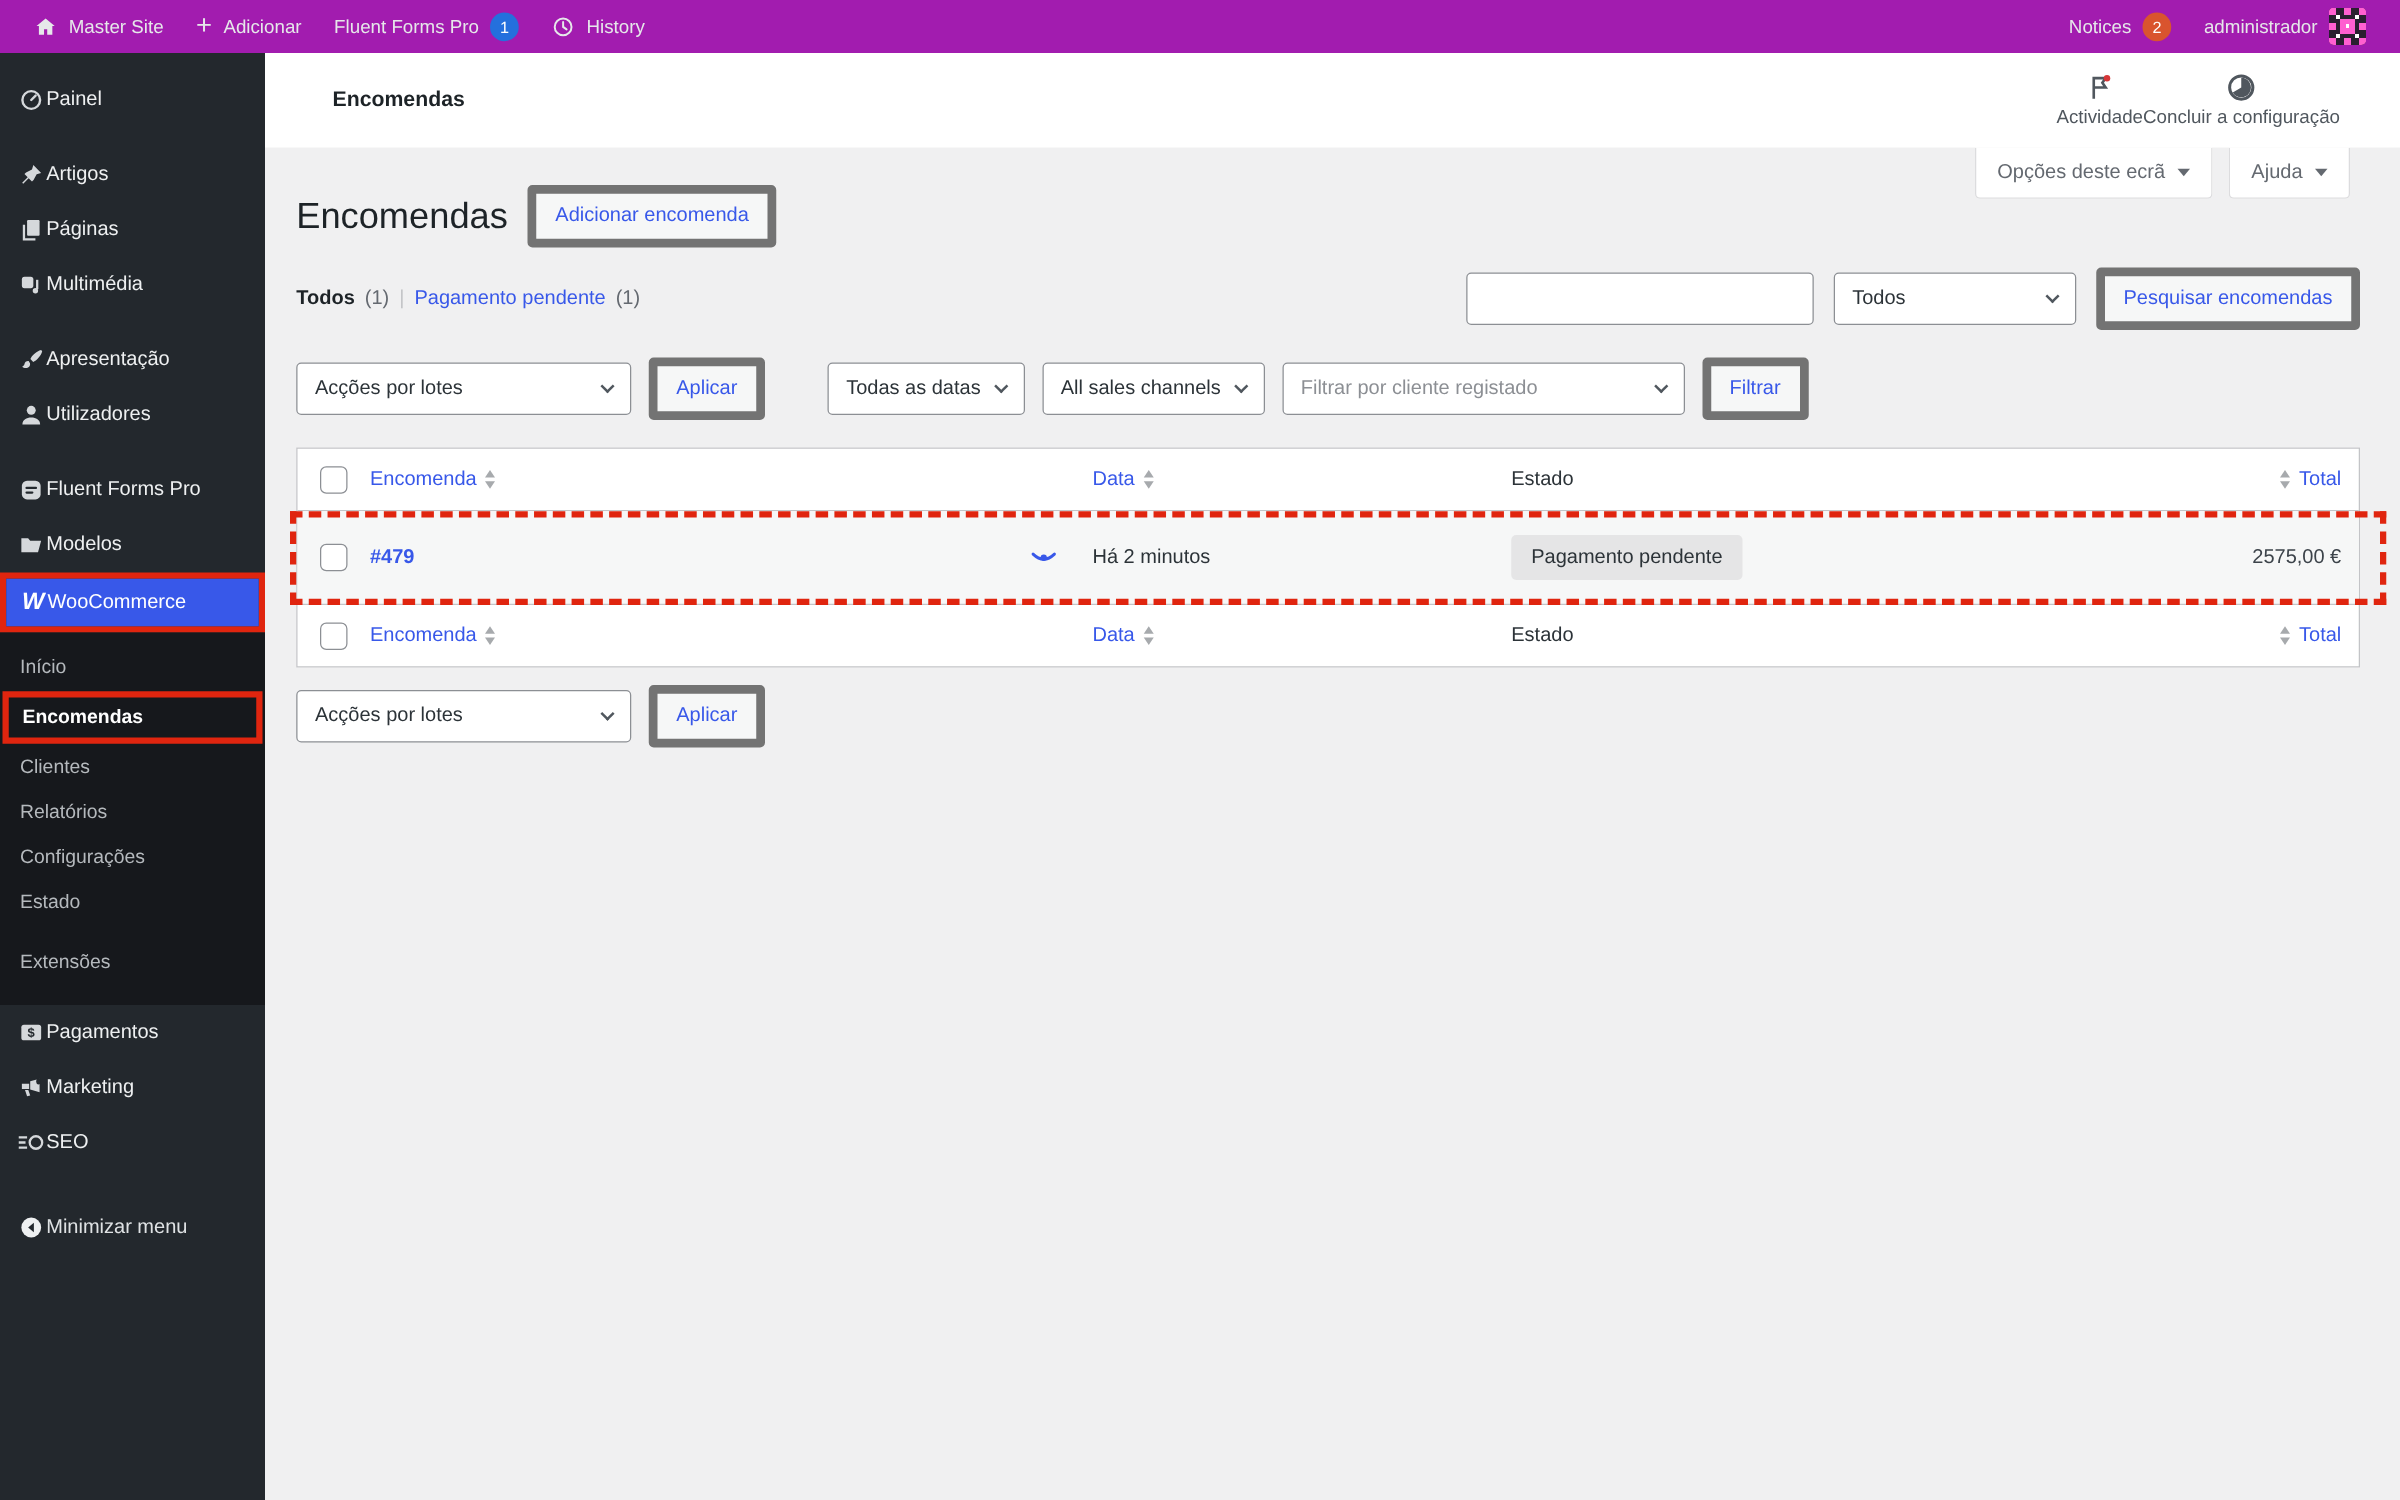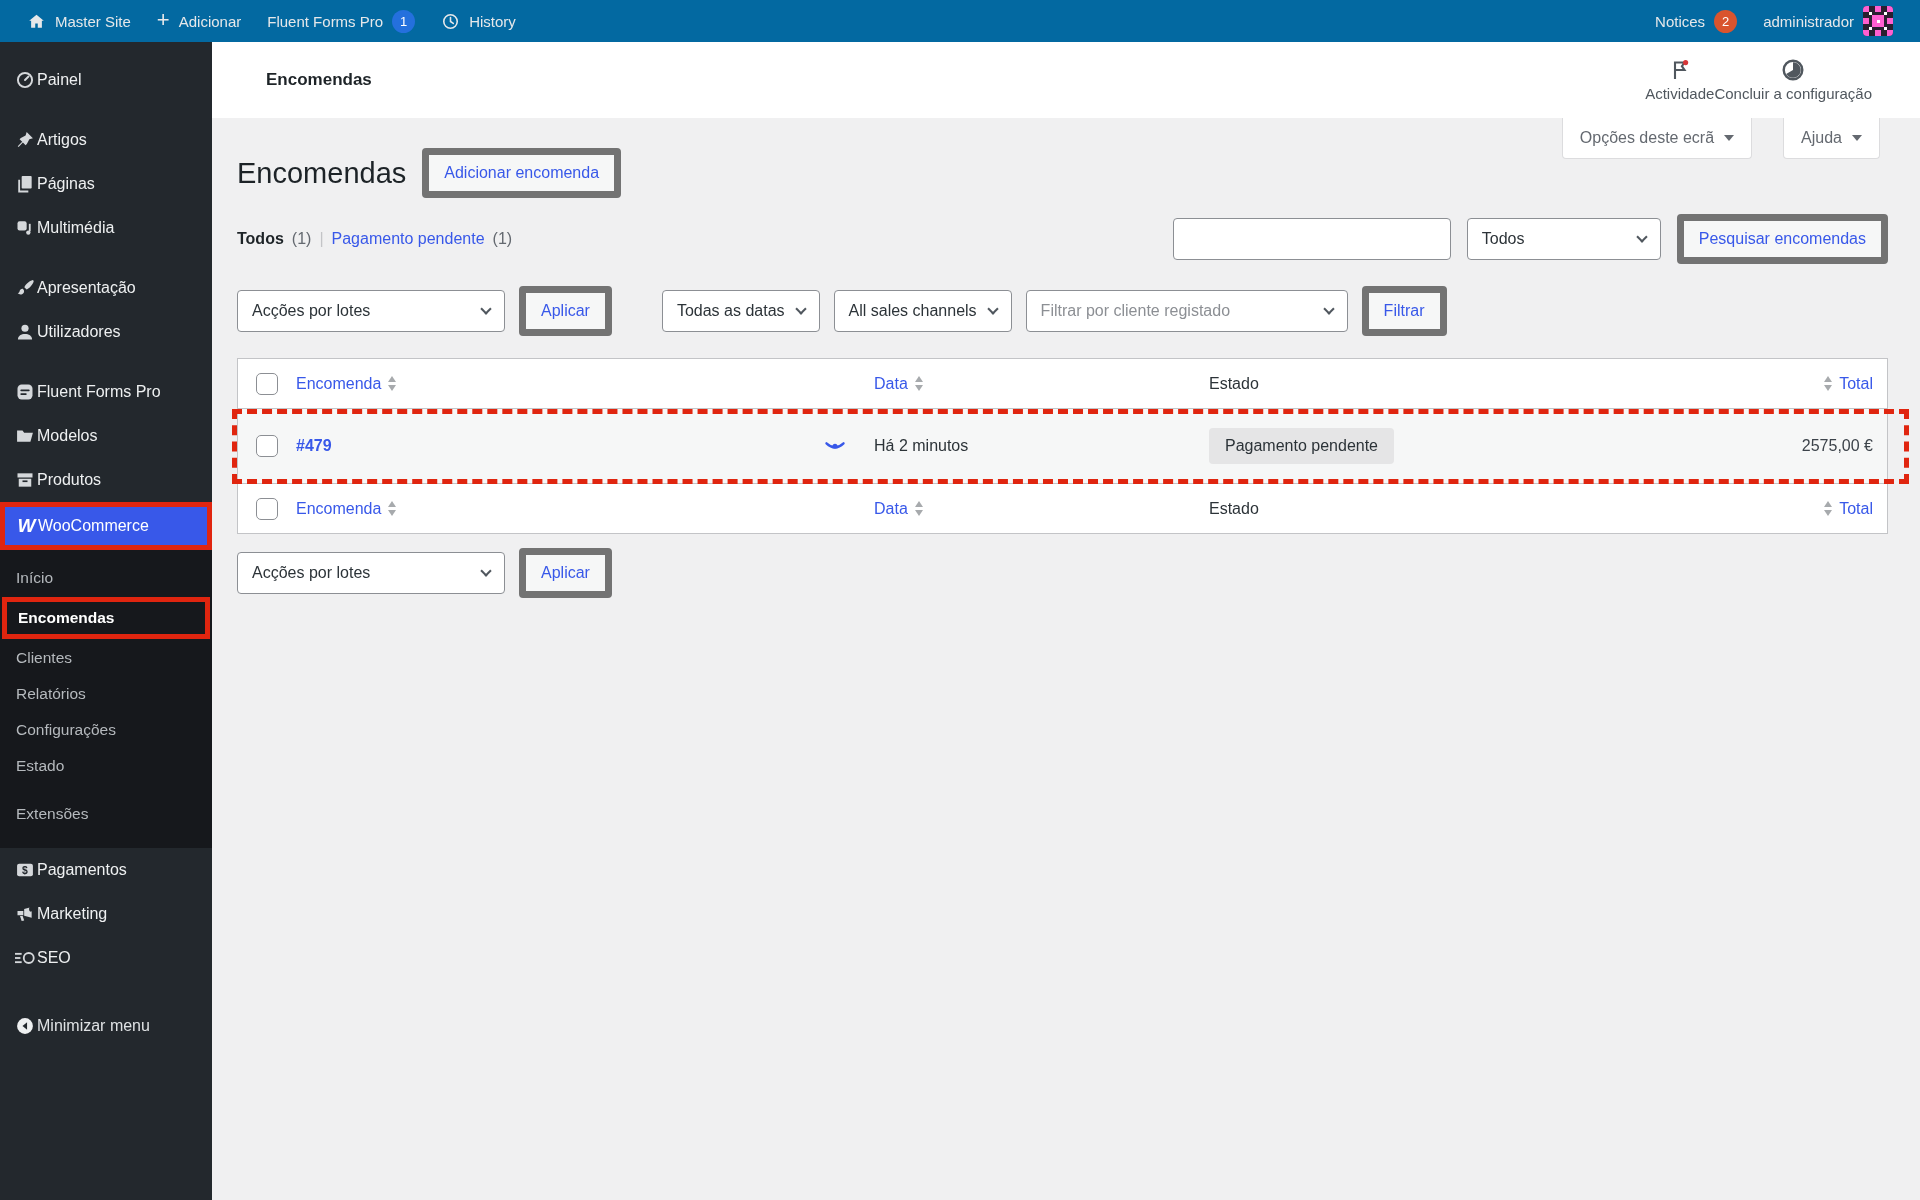--- a/index.html
+++ b/index.html
@@ -2,21 +2,21 @@
 <html><head>
 <meta charset="utf-8">
 <style>
   * { box-sizing: border-box; margin: 0; padding: 0; }
   html,body { width:1920px; height:1200px; }
   body {
     font-family: "Liberation Sans", sans-serif;
     background:#f0f0f1; color:#2c3338; overflow:hidden;
   }
   
-  .adminbar{position:fixed;top:0;left:0;right:0;height:42px;background:#0369a1;
+  .adminbar{position:fixed;top:0;left:0;right:0;height:42px;background:#a21caf;
     display:flex;align-items:center;color:#e6e8ea;font-size:15px;z-index:60;padding:0 14px;}
   .ab-item{display:flex;align-items:center;gap:9px;padding:0 13px;height:100%;cursor:pointer;white-space:nowrap;}
   .ab-item svg{display:block;}
   .ab-spacer{flex:1;}
   .ab-badge{min-width:23px;height:23px;border-radius:50%;display:inline-flex;align-items:center;
     justify-content:center;font-size:13px;color:#fff;padding:0 4px;}
   .ab-badge.blue{background:#2470dd;}
   .ab-badge.red{background:#d9542e;}
   .plus-glyph{font-size:22px;font-weight:400;line-height:1;margin-top:-2px;}
   .avatar{width:30px;height:30px;border-radius:4px;display:block;}
@@ -37,21 +37,21 @@
   .mi.collapse{margin-top:24px;color:#dfe2e4;}
   
   .content{margin-left:212px;padding-top:42px;}
   .topbar{height:76px;background:#fff;display:flex;align-items:center;
     padding-left:54px;padding-right:48px;}
   .top-title{font-size:17px;font-weight:700;color:#1d2327;}
   .top-right{margin-left:auto;display:flex;}
   .hstat{display:flex;flex-direction:column;align-items:center;gap:3px;color:#50575e;
     font-size:15px;cursor:pointer;}
   .main{position:relative;padding:0 32px 0 25px;}
-  .screen-tabs{position:absolute;top:0;right:40px;display:flex;gap:31px;}
+  .screen-tabs{position:absolute;top:0;right:40px;display:flex;gap:13px;}
   .stab{background:#fff;border:1px solid #dcdcde;border-top:none;border-radius:0 0 4px 4px;
     height:41px;display:flex;align-items:center;gap:10px;padding:0 17px;color:#646970;
     font-size:16px;cursor:pointer;}
   .tri-down{width:0;height:0;border-left:5px solid transparent;border-right:5px solid transparent;
     border-top:6px solid #646970;}
   .h1row{display:flex;align-items:center;gap:16px;padding-top:30px;}
   h1{font-size:29px;font-weight:400;color:#1d2327;}
   .btn{background:#f6f7f7;border:7px solid #737373;border-radius:4px;color:#3858e9;
     font-size:16px;padding:9px 15px;display:inline-flex;align-items:center;cursor:pointer;
     font-family:"Liberation Sans",sans-serif;white-space:nowrap;}
@@ -223,30 +223,20 @@
     <span>Fluent Forms Pro</span>
   </div>
   <div class="mi">
     <span class="ic">
         <svg width="20" height="20" viewBox="0 0 24 24" fill="currentColor">
           <path d="M2.5 5.5h6.5l2 2.5h10.5l-3 11H2.5z"></path>
         </svg>
       </span>
     <span>Modelos</span>
   </div>
-  <div class="mi">
-    <span class="ic">
-        <svg width="20" height="20" viewBox="0 0 24 24" fill="currentColor">
-          <rect x="3" y="4" width="18" height="5"></rect>
-          <path d="M4.5 10.5h15V20h-15z"></path>
-          <rect x="9" y="12.5" width="6" height="2" fill="#23282d"></rect>
-        </svg>
-      </span>
-    <span>Produtos</span>
-  </div>
   <div class="woo-wrap">
     <div class="mi woo">
       <span class="ic">
           <span class="woo-glyph">W</span>
         </span>
       <span style="color:#fff;">WooCommerce</span>
     </div>
   </div>
   <div class="subpanel">
     <div class="smi">Início</div>

